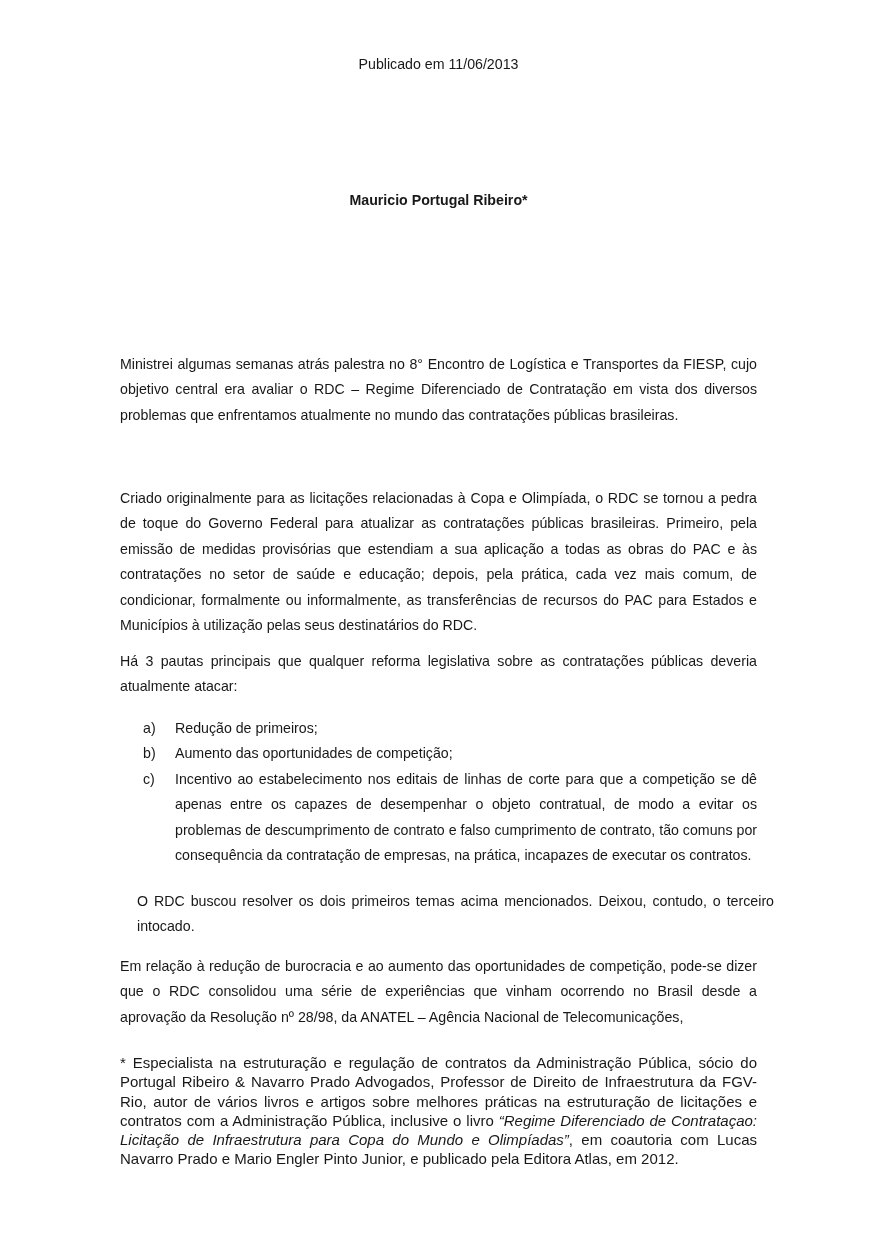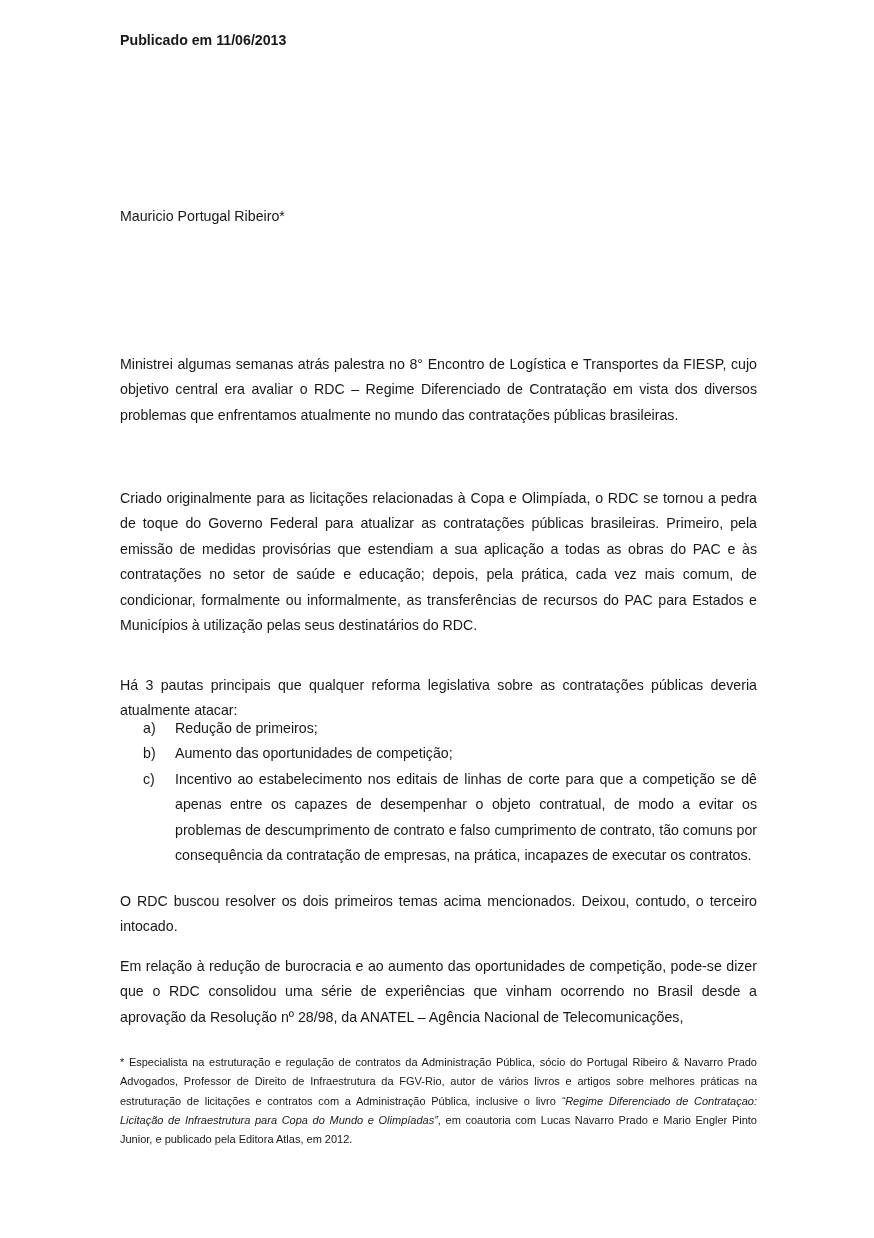--- a/index.html
+++ b/index.html
@@ -19,51 +19,51 @@
   }
   .block {
     position: absolute;
     left: 120px;
     width: 637px;
     font-size: 14.2px;
     line-height: 25.4px;
     text-align: justify;
   }
   .pub-date {
-    top: 28px;
-    text-align: left;
-    font-weight: bold;
+    top: 52px;
+    text-align: center;
+    font-weight: normal;
   }
   .doc-title {
     top: 93px;
     text-align: center;
     font-weight: bold;
   }
   .author {
-    top: 204px;
-    text-align: left;
-    font-weight: normal;
+    top: 188px;
+    text-align: center;
+    font-weight: bold;
   }
   .p1 { top: 352px; }
   .p2 { top: 486px; }
   .p3 { top: 616px; }
-  .p4 { top: 649px; margin-top: 24px; }
+  .p4 { top: 649px; }
   .ordered-list { top: 716px; }
-  .p5 { top: 889px; }
+  .p5 { top: 889px; margin-left: 17px; }
   .p6 { top: 954px; }
   .list-row { display: flex; }
   .list-marker {
     margin-left: 23px;
     width: 32px;
     flex-shrink: 0;
   }
   .list-text { flex: 1; text-align: justify; }
   .footnote {
     top: 1053px;
-    font-size: 11px;
+    font-size: 15px;
     line-height: 19.3px;
     text-align: justify;
   }
   .footnote .book-title { font-style: italic; }
 </style>
 </head>
 <body>
 
 <div class="page">
 

